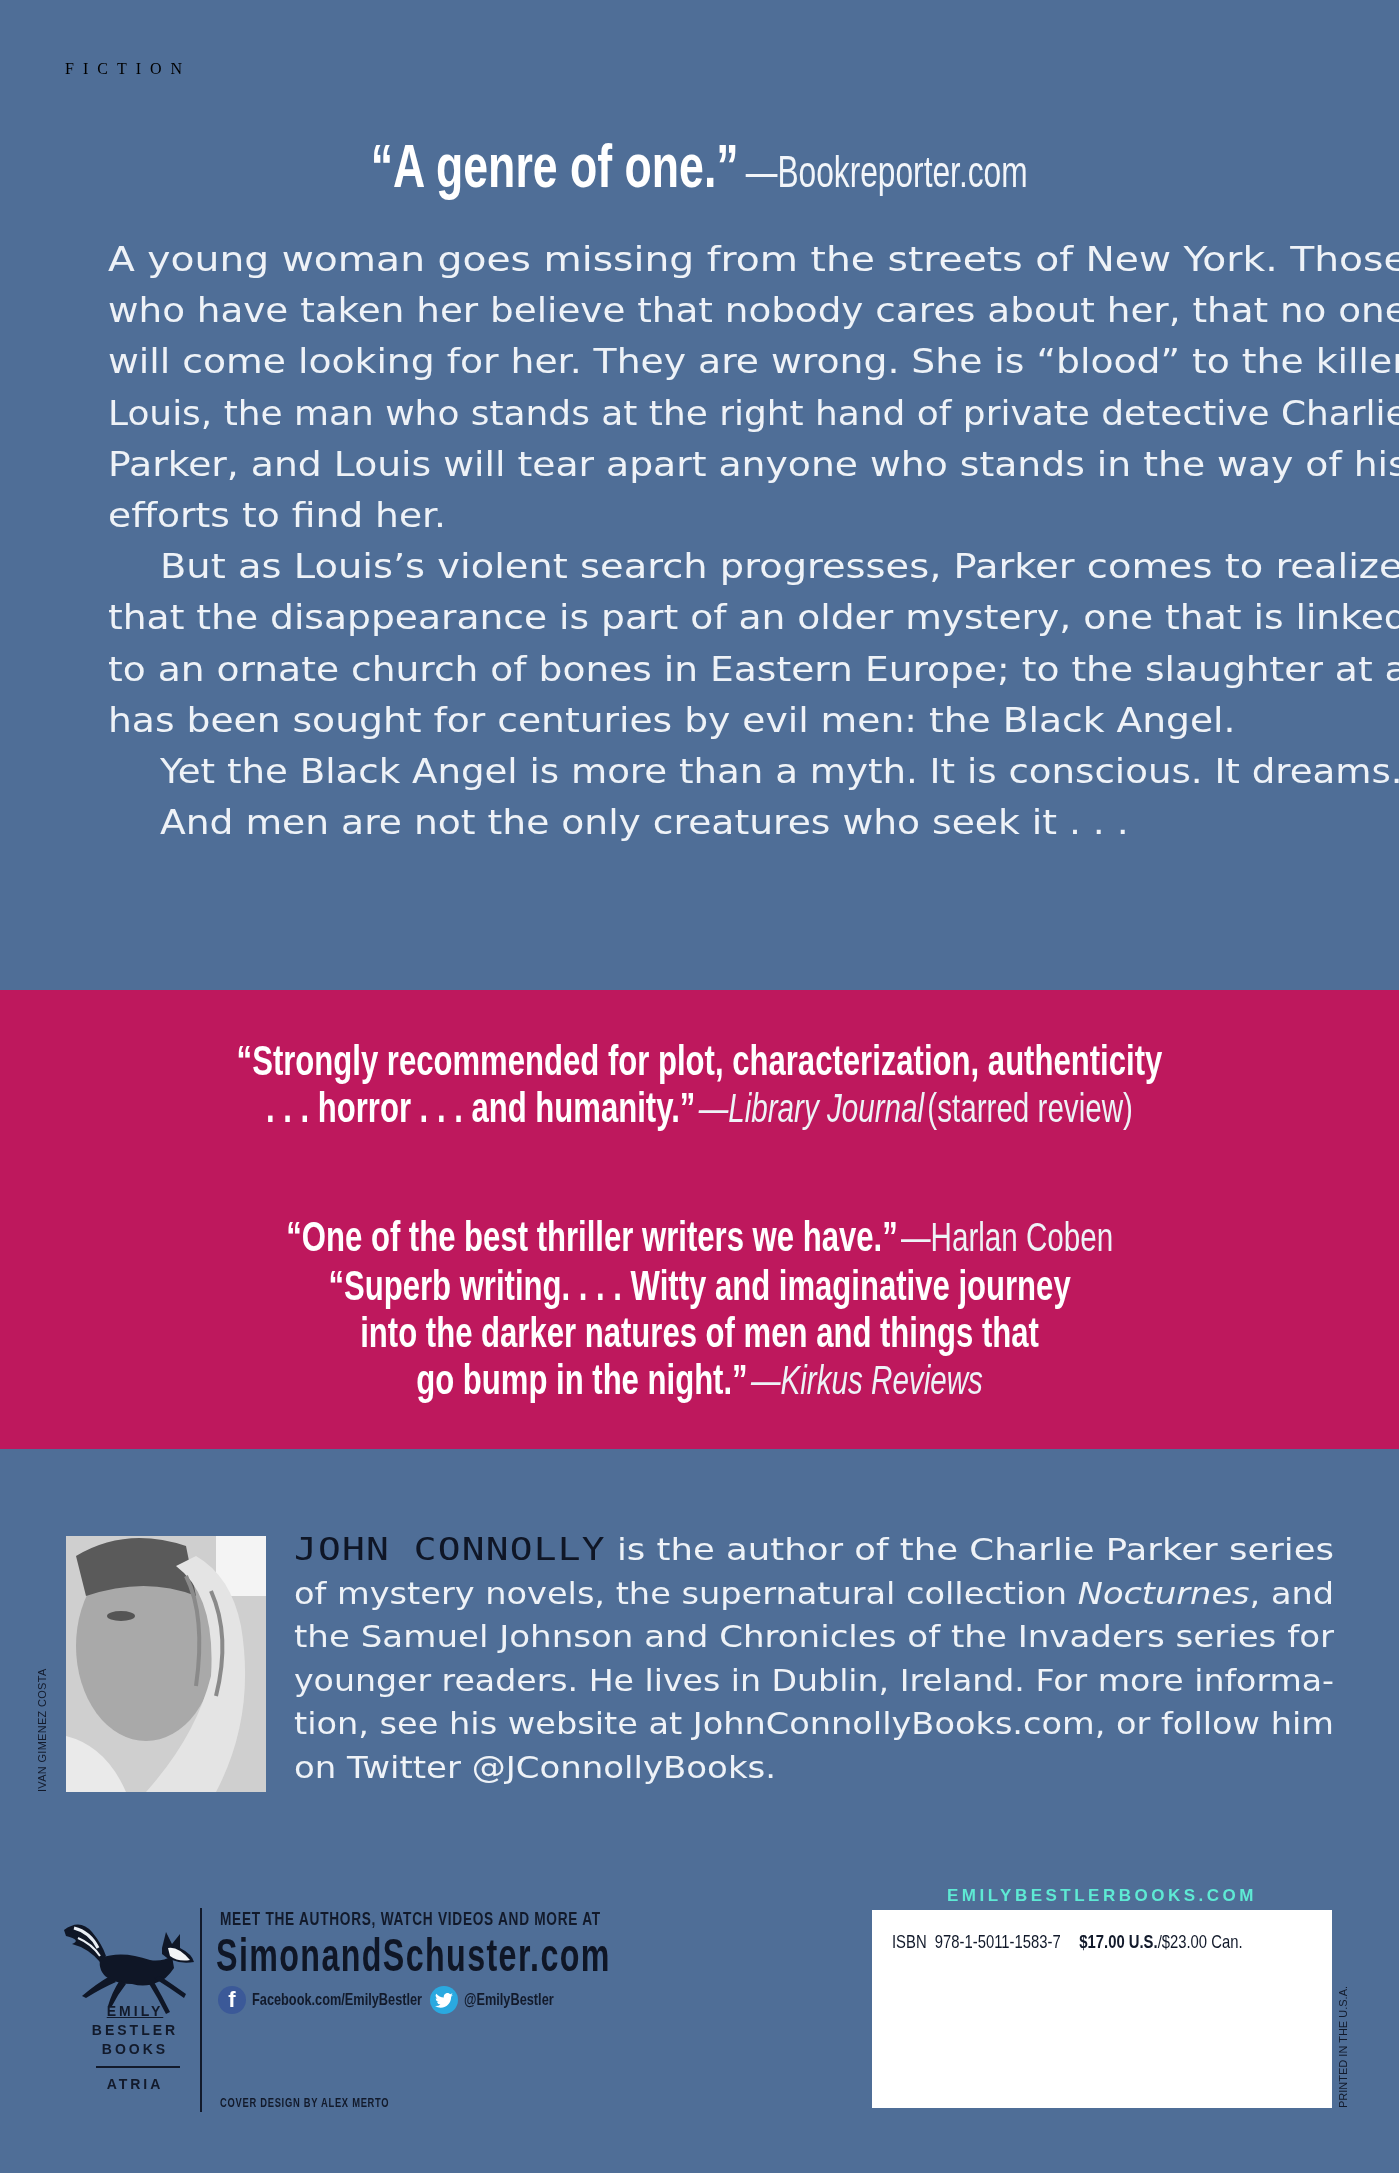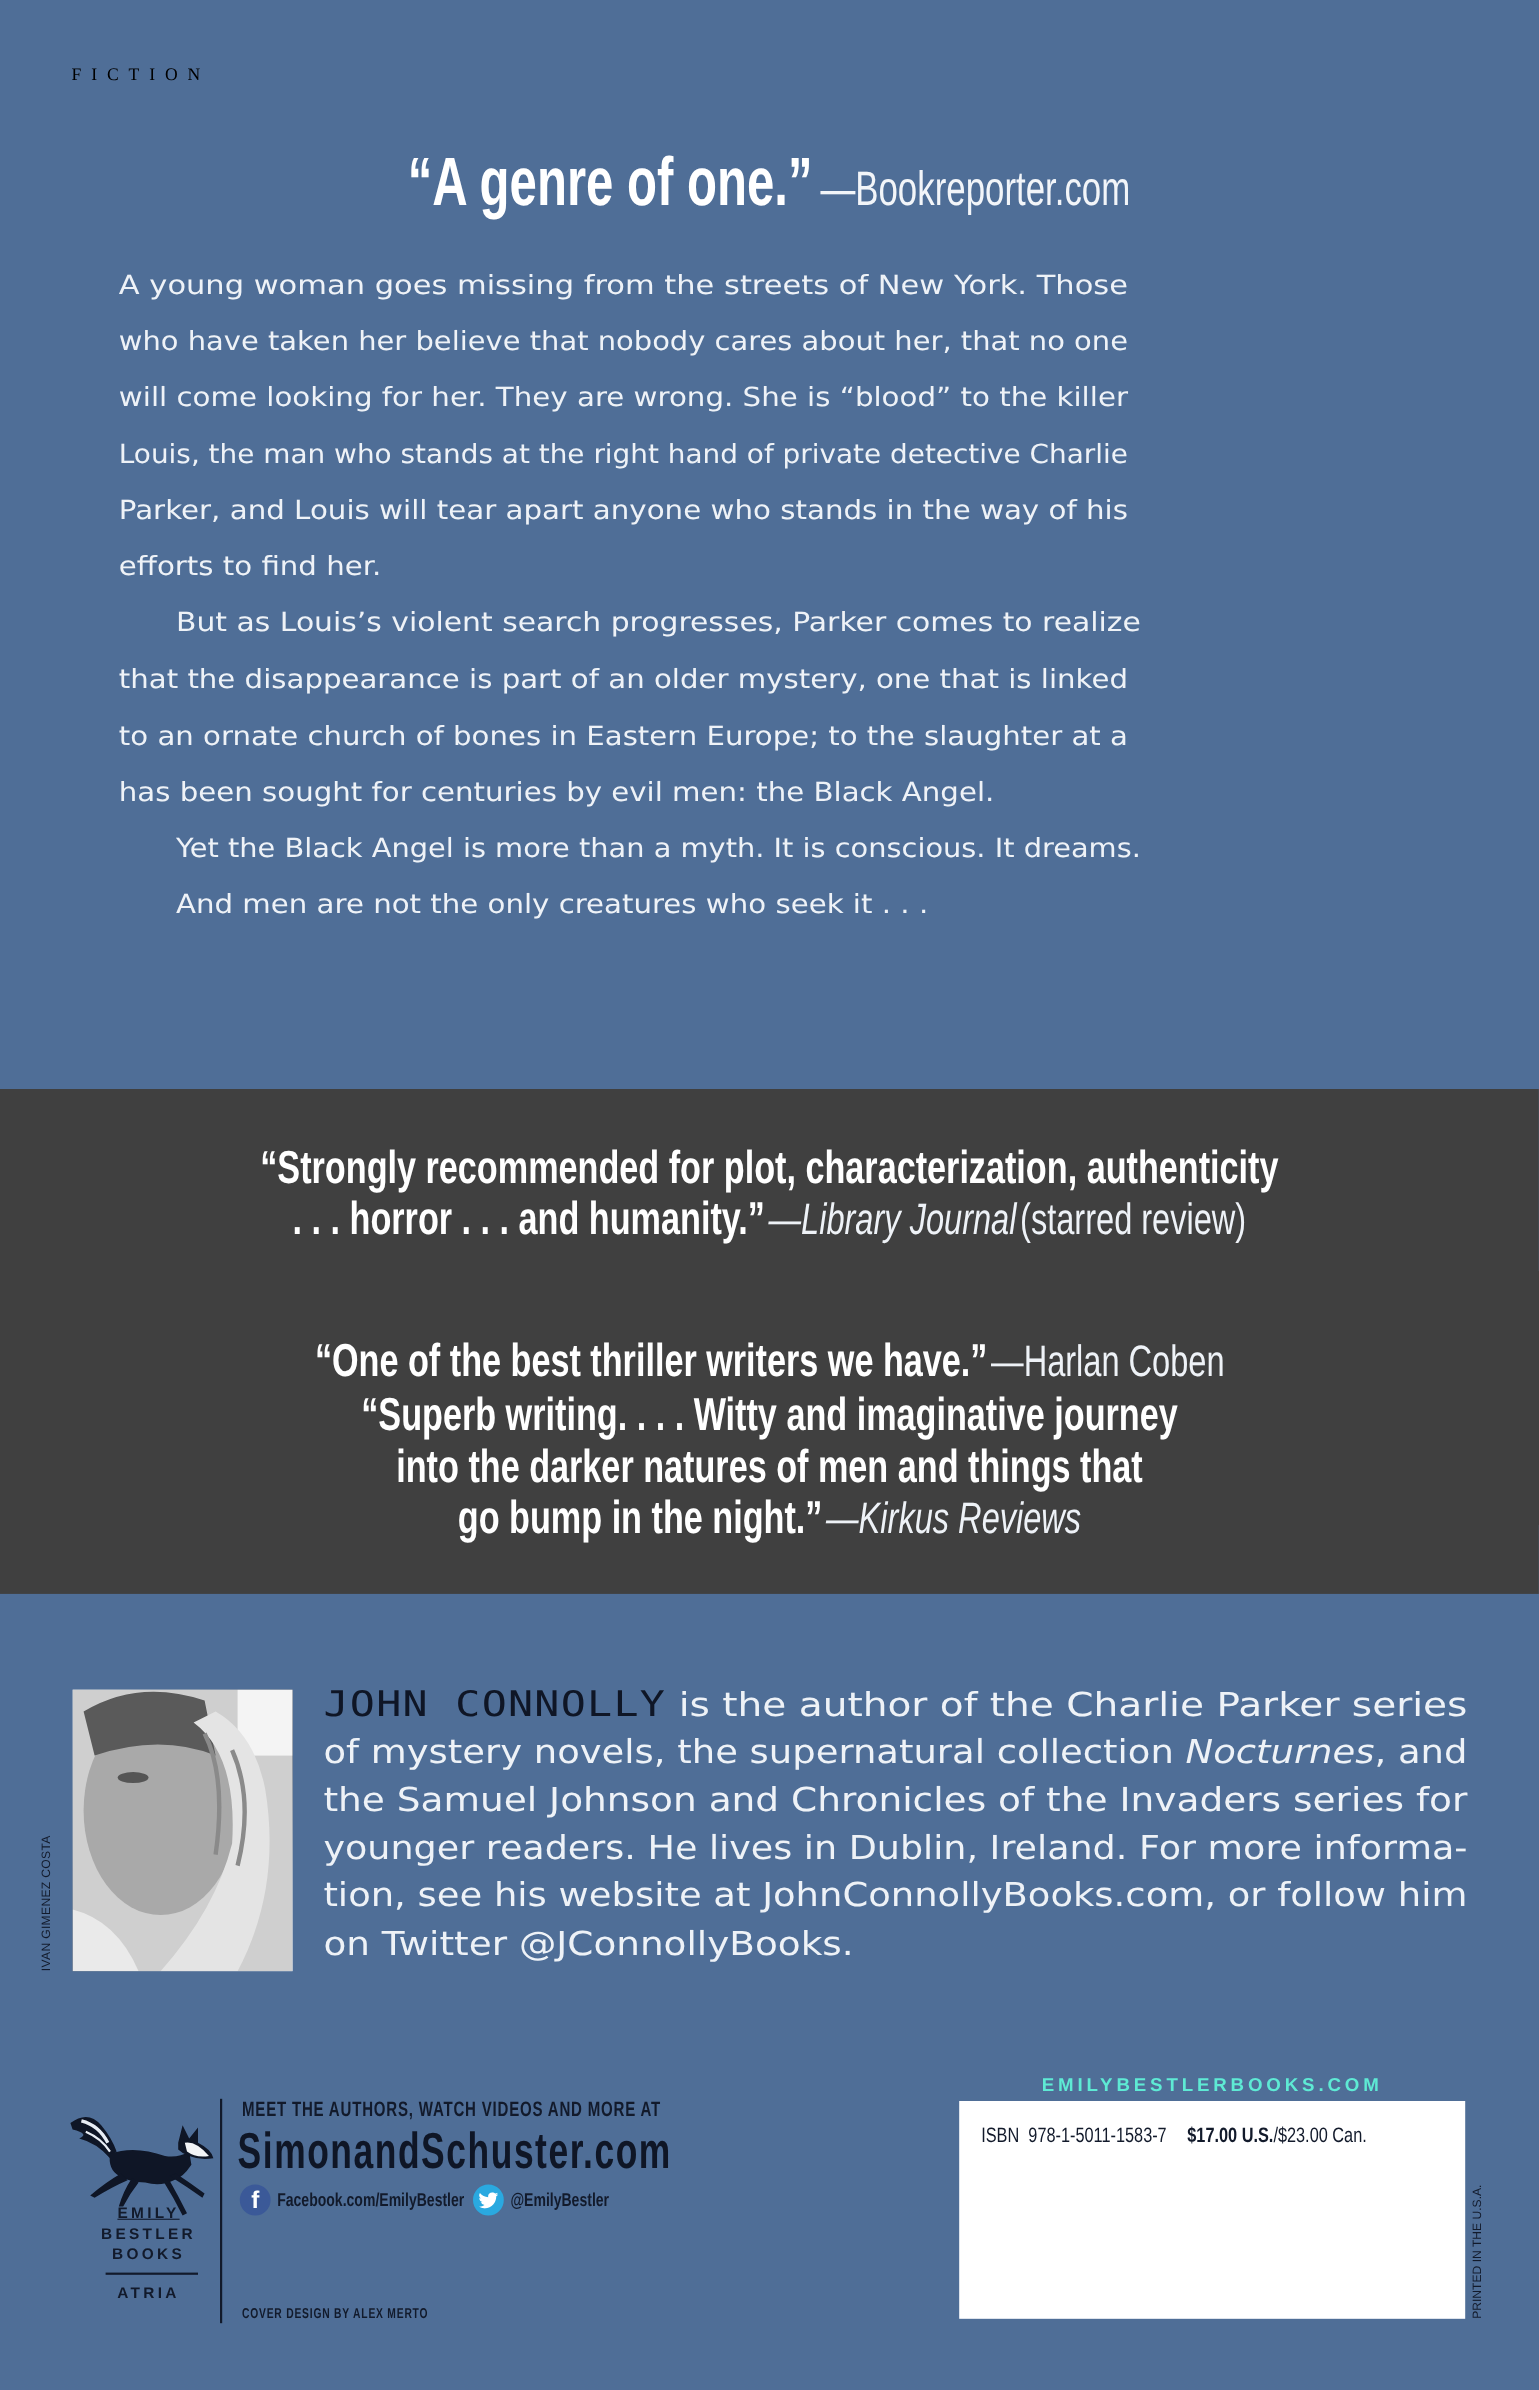--- a/index.html
+++ b/index.html
@@ -27,30 +27,30 @@
   .headline .inner {
     display: inline-block; transform: scaleX(0.72); transform-origin: center;
   }
   .headline .q { font-weight: bold; font-size: 62px; color: #ffffff; }
   .headline .src { font-size: 44px; color: #f2f5f9; margin-left: 10px; }
 
   
   .body-copy {
     left: 108px; top: 234px; width: 1185px;
     font-family: "DejaVu Sans", sans-serif;
-    font-size: 24px; line-height: 51.2px; color: #eef2f7; text-decoration: underline;
+    font-size: 34px; line-height: 51.2px; color: #eef2f7; text-decoration: underline;
   }
   .body-copy .line { white-space: nowrap; display: block; height: 51.2px; }
   .body-copy .line .fit { display: inline-block; transform-origin: left center; }
   .indent { padding-left: 52px; }
 
   
   .review-band {
     left: 0; top: 990px; width: 1399px; height: 459px;
-    background: #404040;
+    background: #be185d;
     text-decoration: underline;
   }
   .review {
     position: absolute; left: 0; width: 1399px; text-align: center; white-space: nowrap;
   }
   .review .inner { display: inline-block; transform: scaleX(0.74); transform-origin: center; }
   .review .line { display: block; height: 47px; line-height: 47px; }
   .review .b { font-weight: bold; font-size: 42px; color: #ffffff; }
   .review .n { font-size: 40px; color: #eef2f7; }
   .review .i { font-style: italic; font-size: 40px; color: #eef2f7; }

